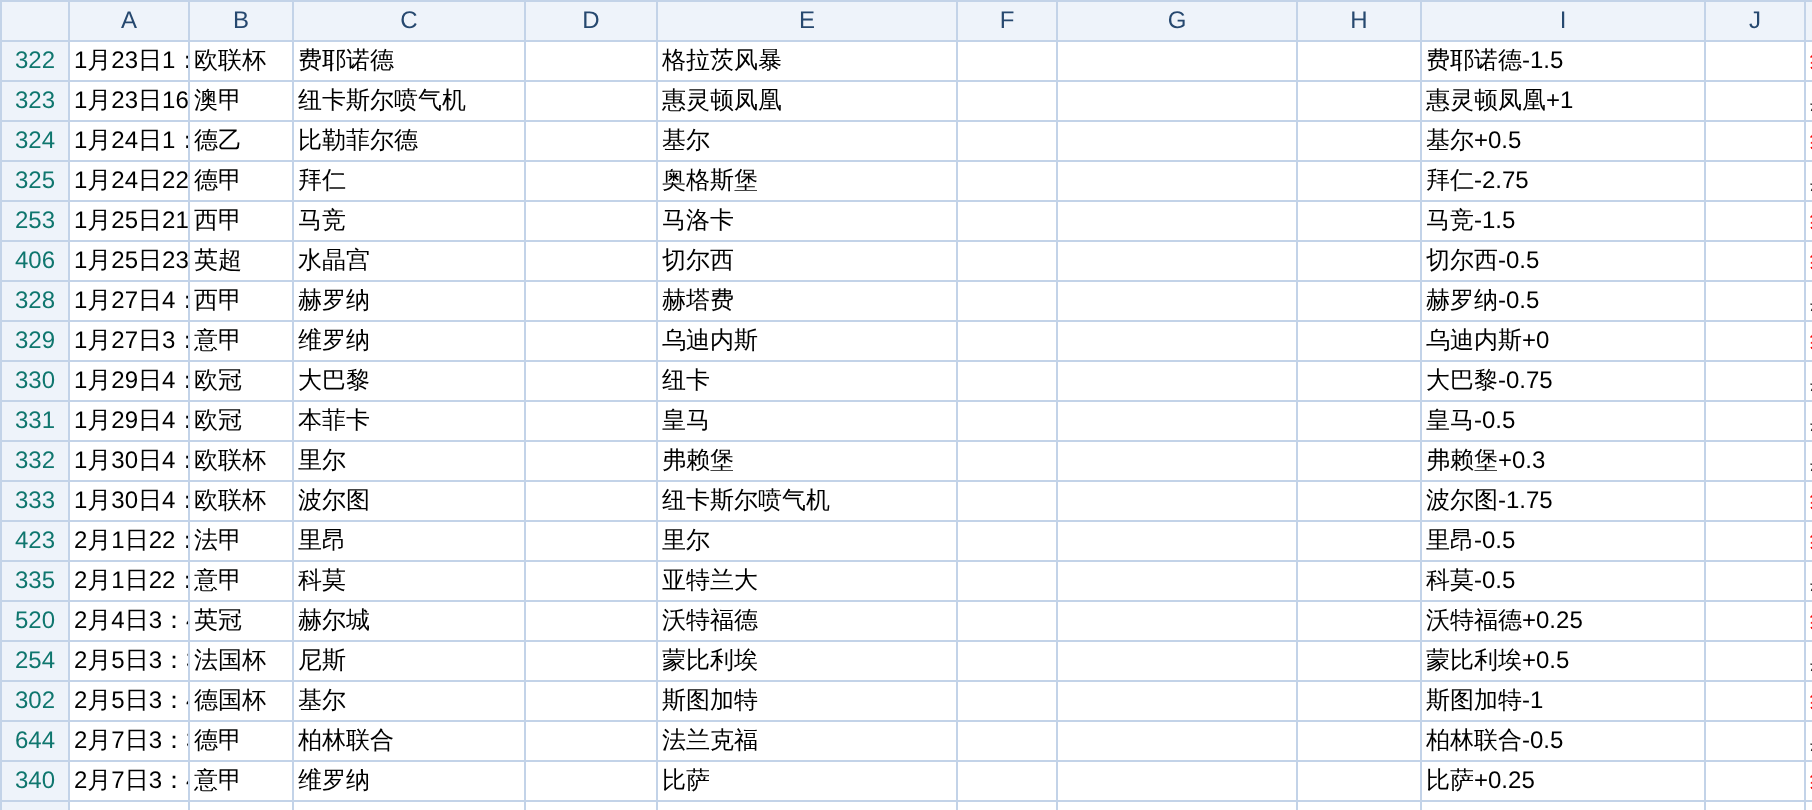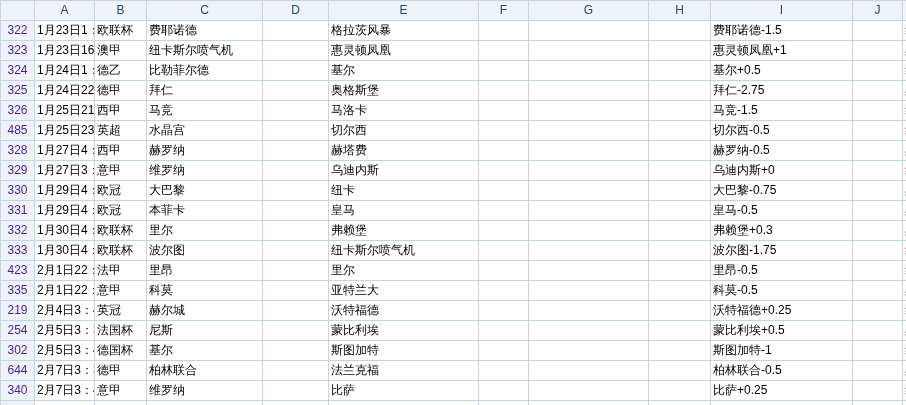--- a/index.html
+++ b/index.html
@@ -33,21 +33,21 @@
     color:#26486f;
     text-align:center;
     font-size:11px;
     height:17px;
     line-height:17px;
     border:1px solid #b8cce4;
   }
   
   td.rowhdr{
     background:#eef3fa;
-    color:#4c1d95;
+    color:#0f766e;
     text-align:center;
     font-size:11px;
     border:1px solid #b8cce4;
     width:34px;
   }
   th.corner{
     width:34px;
     background:#eef3fa;
     border:1px solid #b8cce4;
   }
@@ -143,36 +143,36 @@
       <td class="c-e">奥格斯堡</td>
       <td class="c-f"></td>
       <td class="c-g"></td>
       <td class="c-h"></td>
       <td class="c-i">拜仁-2.75</td>
       <td class="c-j"></td>
       <td class="c-k black">黑（1-2）</td>
 
     </tr>
     <tr>
-      <td class="rowhdr">326</td>
+      <td class="rowhdr">253</td>
       <td class="c-a">1月25日21：00</td>
       <td class="c-b">西甲</td>
       <td class="c-c">马竞</td>
       <td class="c-d"></td>
       <td class="c-e">马洛卡</td>
       <td class="c-f"></td>
       <td class="c-g"></td>
       <td class="c-h"></td>
       <td class="c-i">马竞-1.5</td>
       <td class="c-j"></td>
       <td class="c-k red">红（3-0）</td>
 
     </tr>
     <tr>
-      <td class="rowhdr">485</td>
+      <td class="rowhdr">406</td>
       <td class="c-a">1月25日23：00</td>
       <td class="c-b">英超</td>
       <td class="c-c">水晶宫</td>
       <td class="c-d"></td>
       <td class="c-e">切尔西</td>
       <td class="c-f"></td>
       <td class="c-g"></td>
       <td class="c-h"></td>
       <td class="c-i">切尔西-0.5</td>
       <td class="c-j"></td>
@@ -293,21 +293,21 @@
       <td class="c-e">亚特兰大</td>
       <td class="c-f"></td>
       <td class="c-g"></td>
       <td class="c-h"></td>
       <td class="c-i">科莫-0.5</td>
       <td class="c-j"></td>
       <td class="c-k black">黑（0-0）</td>
 
     </tr>
     <tr>
-      <td class="rowhdr">219</td>
+      <td class="rowhdr">520</td>
       <td class="c-a">2月4日3：45</td>
       <td class="c-b">英冠</td>
       <td class="c-c">赫尔城</td>
       <td class="c-d"></td>
       <td class="c-e">沃特福德</td>
       <td class="c-f"></td>
       <td class="c-g"></td>
       <td class="c-h"></td>
       <td class="c-i">沃特福德+0.25</td>
       <td class="c-j"></td>

